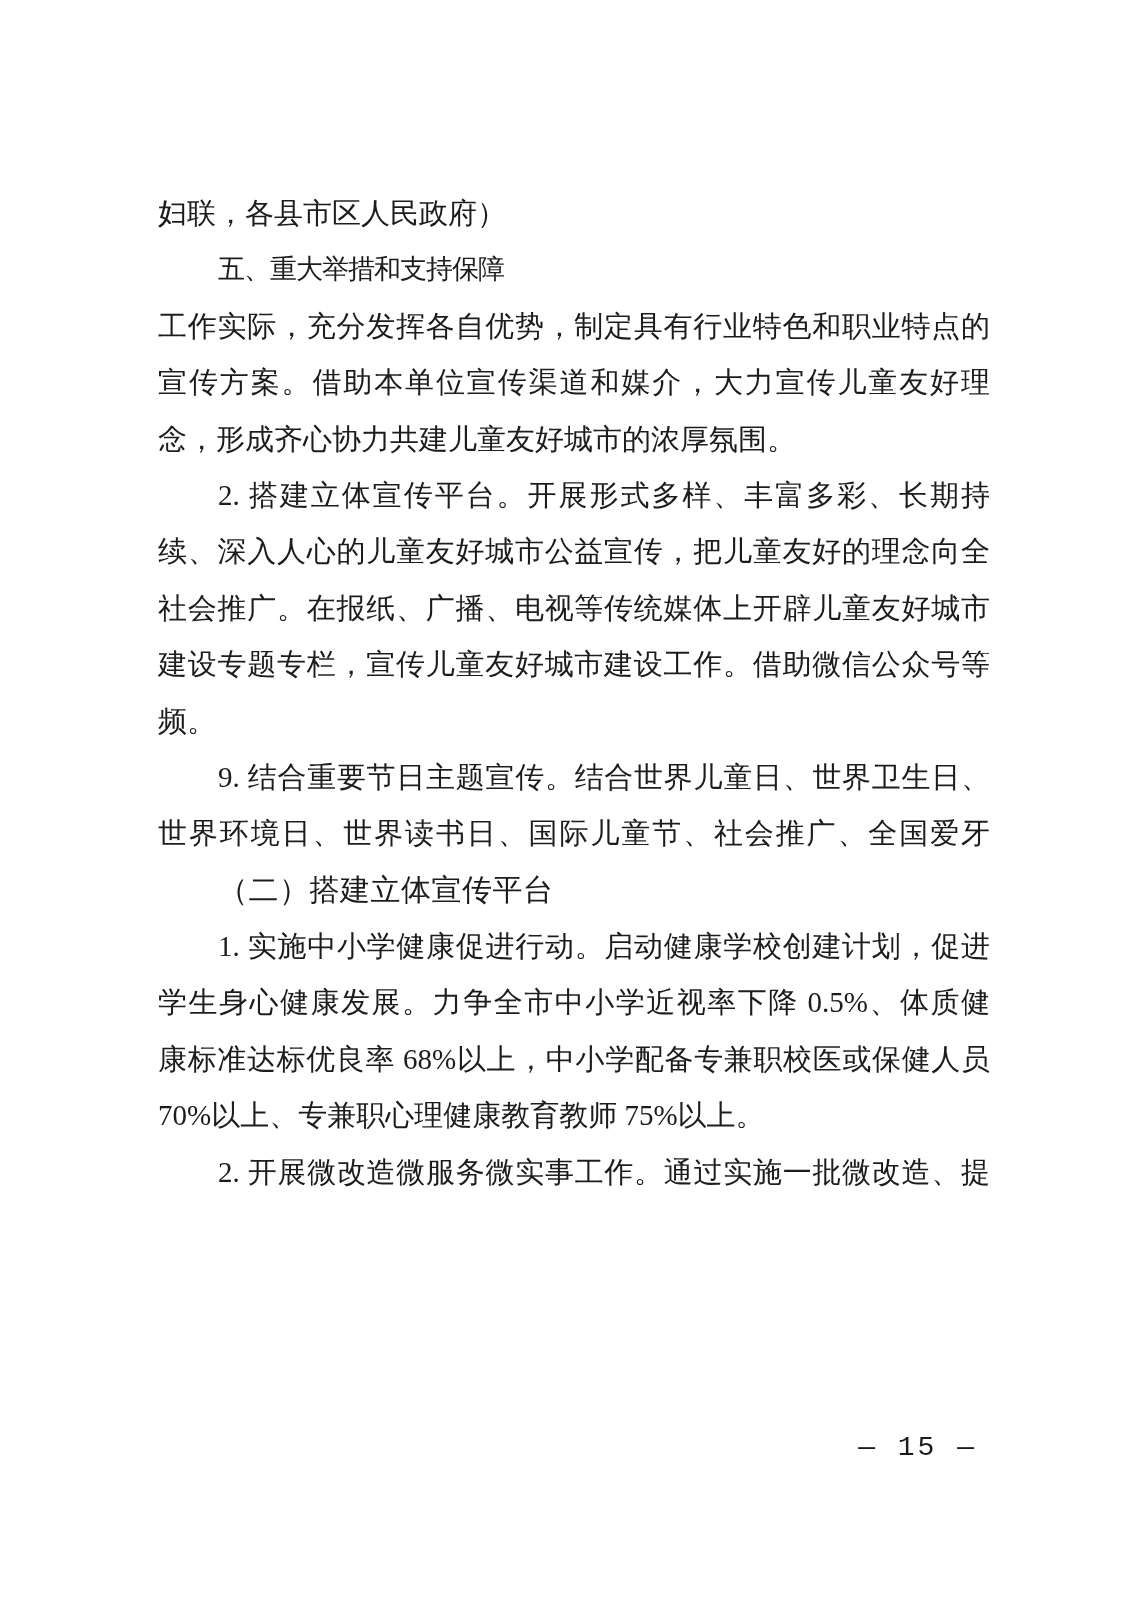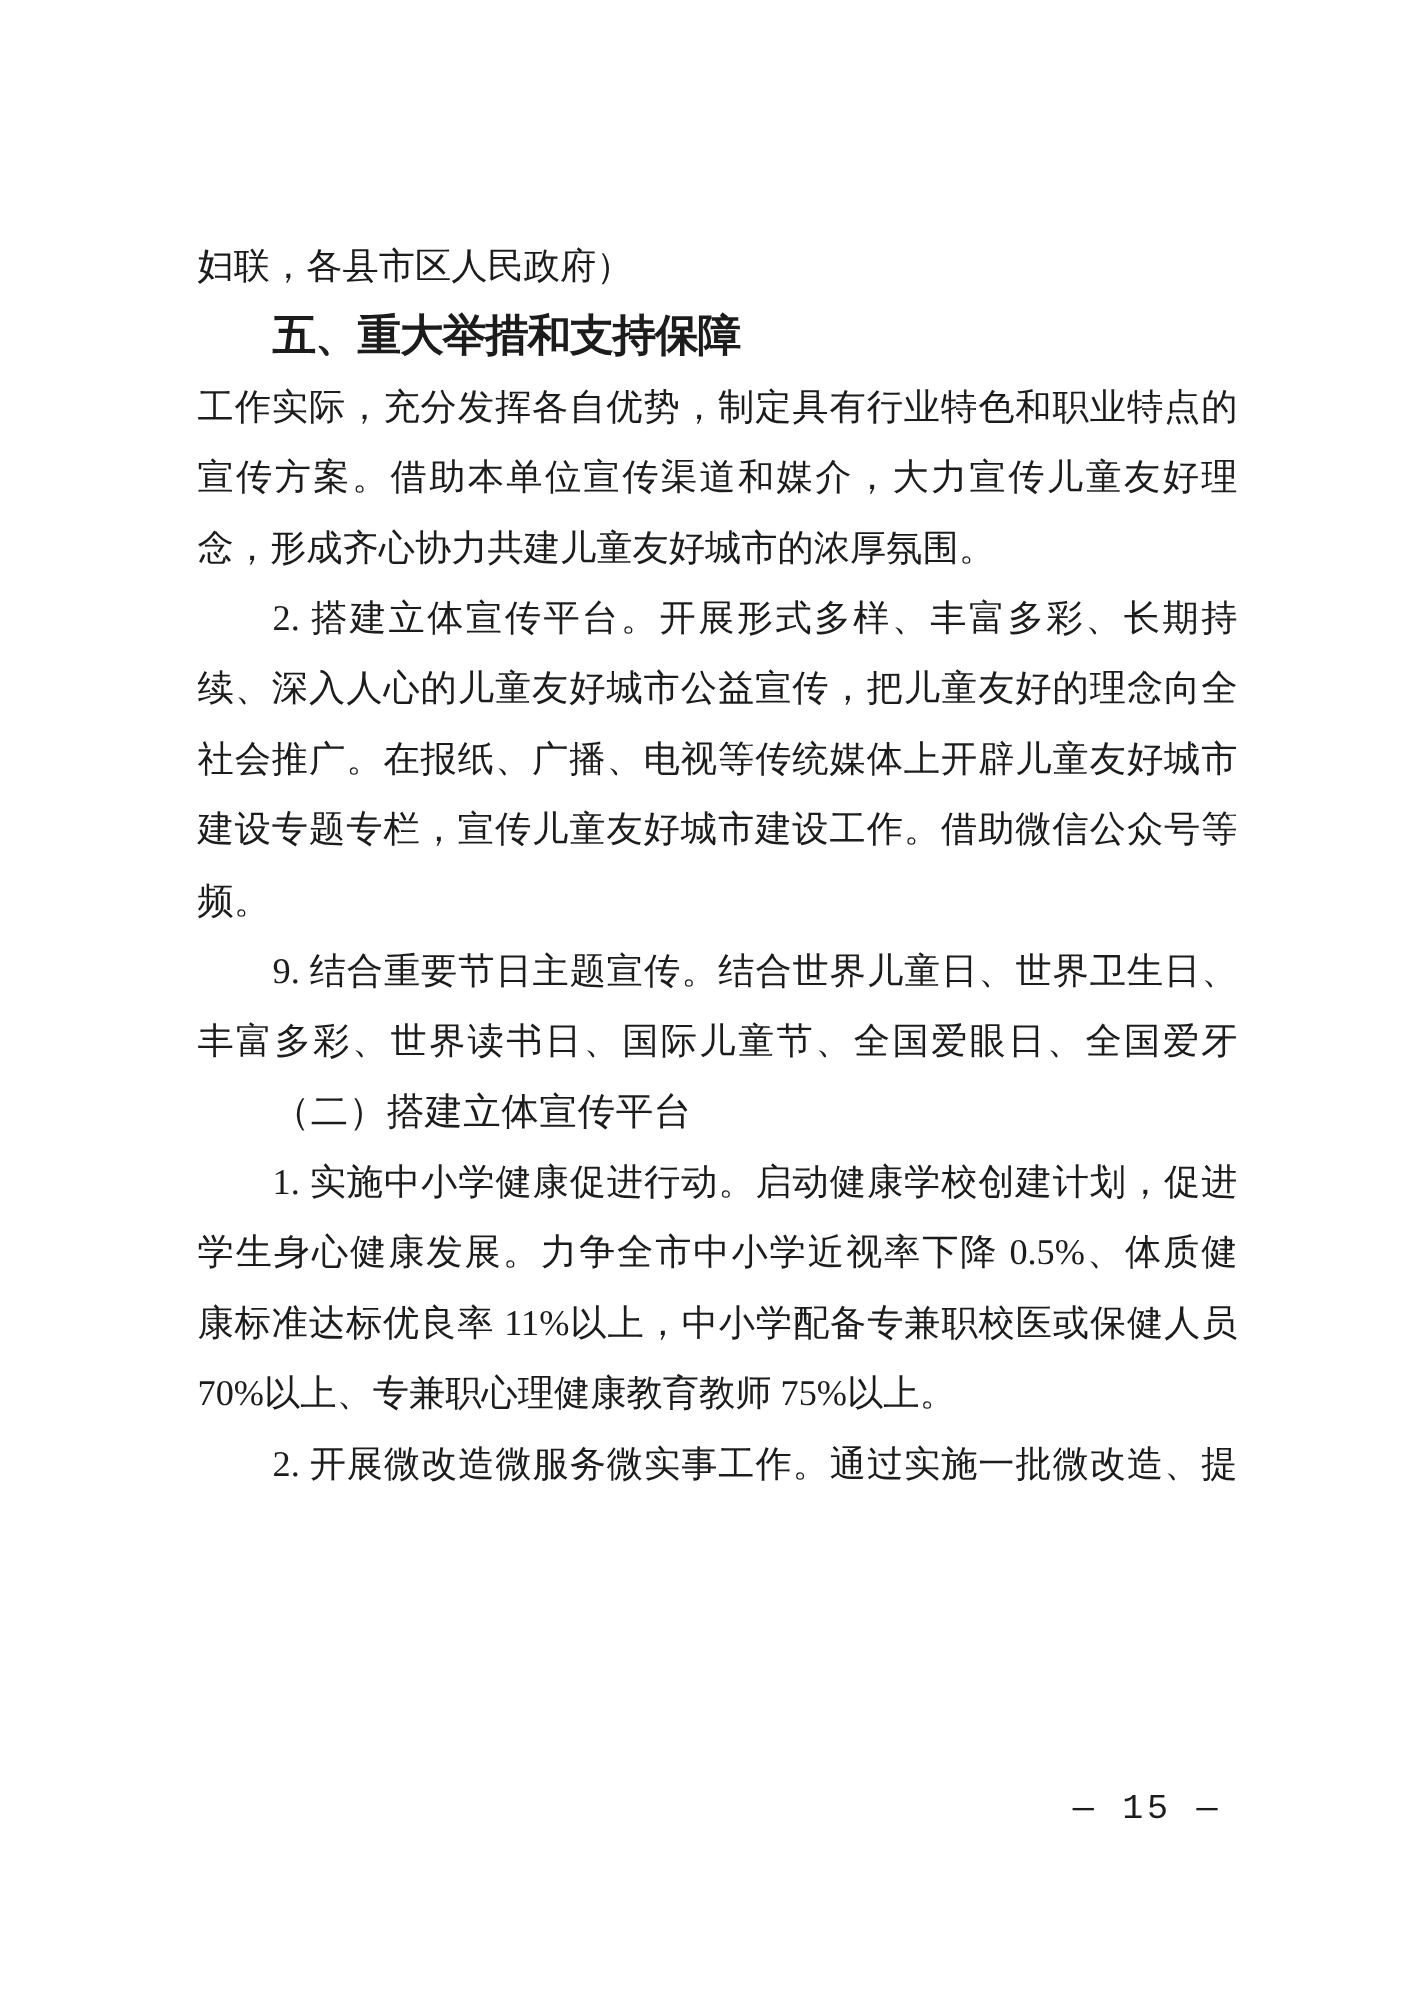--- a/index.html
+++ b/index.html
@@ -32,22 +32,22 @@
   }
   .ln.justify {
     text-align: justify;
     text-align-last: justify;
   }
   .ln.indent {
     padding-left: 60px;
   }
   .ln.h1 {
     font-family: "Liberation Sans", "DejaVu Sans", sans-serif;
-    font-weight: 700;
-    font-size: 35px;
+    font-weight: 400;
+    font-size: 27px;
     letter-spacing: -1px;
   }
   .ln.h2 {
     font-size: 30px;
     letter-spacing: 0.5px;
   }
   .page-number {
     position: absolute;
     top: 1430px;
     right: 175px;
@@ -67,22 +67,22 @@
       <div class="ln h1 indent">五、重大举措和支持保障</div>
       <div class="ln body justify">工作实际，充分发挥各自优势，制定具有行业特色和职业特点的</div>
       <div class="ln body justify">宣传方案。借助本单位宣传渠道和媒介，大力宣传儿童友好理</div>
       <div class="ln body">念，形成齐心协力共建儿童友好城市的浓厚氛围。</div>
       <div class="ln body indent justify">2. 搭建立体宣传平台。开展形式多样、丰富多彩、长期持</div>
       <div class="ln body justify">续、深入人心的儿童友好城市公益宣传，把儿童友好的理念向全</div>
       <div class="ln body justify">社会推广。在报纸、广播、电视等传统媒体上开辟儿童友好城市</div>
       <div class="ln body justify">建设专题专栏，宣传儿童友好城市建设工作。借助微信公众号等</div>
       <div class="ln body">频。</div>
       <div class="ln body indent justify">9. 结合重要节日主题宣传。结合世界儿童日、世界卫生日、</div>
-      <div class="ln body justify">丰富多彩、世界读书日、国际儿童节、全国爱眼日、全国爱牙</div>
+      <div class="ln body justify">世界环境日、世界读书日、国际儿童节、社会推广、全国爱牙</div>
       <div class="ln h2 indent">（二）搭建立体宣传平台</div>
       <div class="ln body indent justify">1. 实施中小学健康促进行动。启动健康学校创建计划，促进</div>
       <div class="ln body justify">学生身心健康发展。力争全市中小学近视率下降 0.5%、体质健</div>
-      <div class="ln body justify">康标准达标优良率 11%以上，中小学配备专兼职校医或保健人员</div>
+      <div class="ln body justify">康标准达标优良率 68%以上，中小学配备专兼职校医或保健人员</div>
       <div class="ln body">70%以上、专兼职心理健康教育教师 75%以上。</div>
       <div class="ln body indent justify">2. 开展微改造微服务微实事工作。通过实施一批微改造、提</div>
     </div>
   <div class="page-number">— 15 —</div>
 </div>
 
 </body></html>

